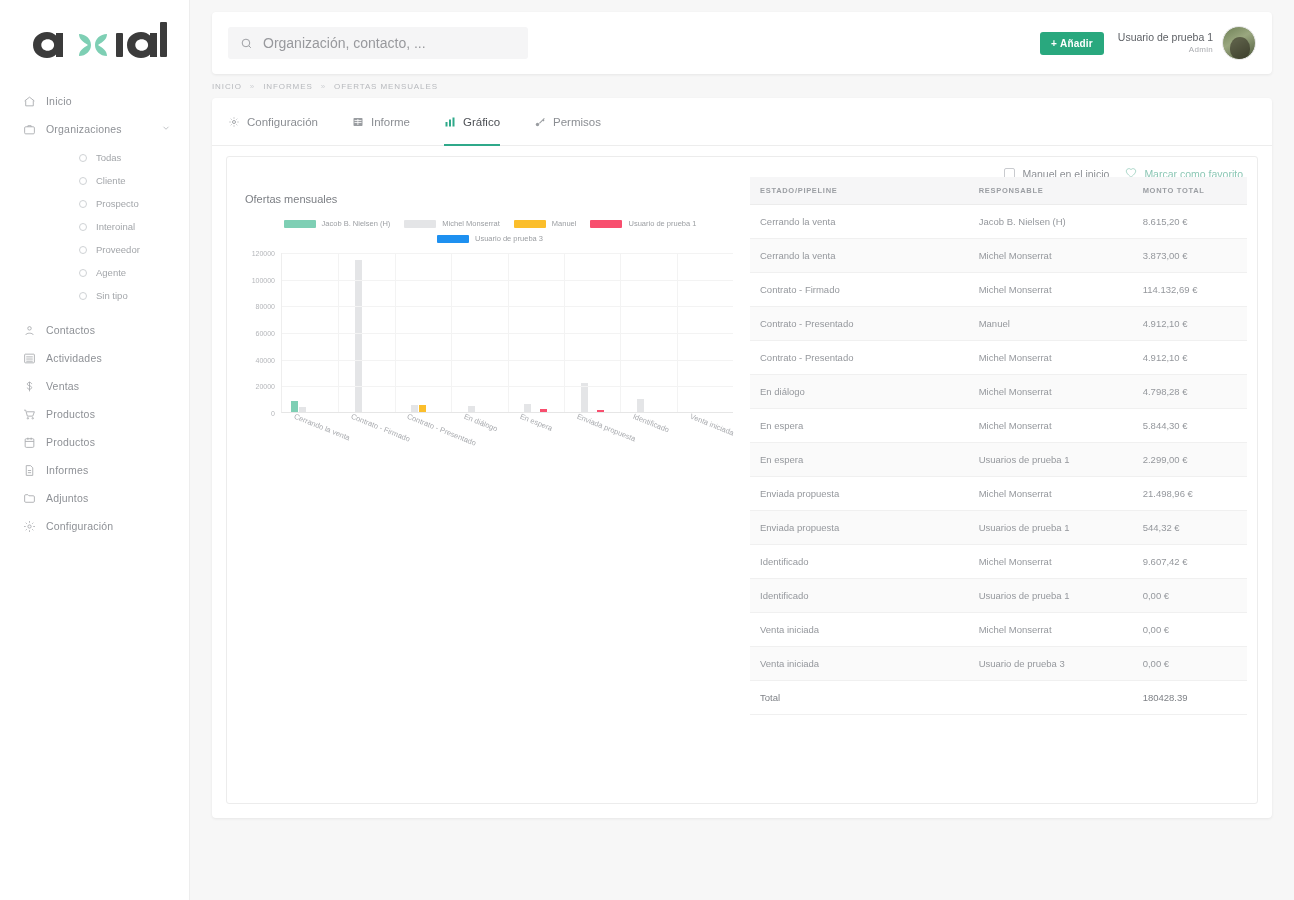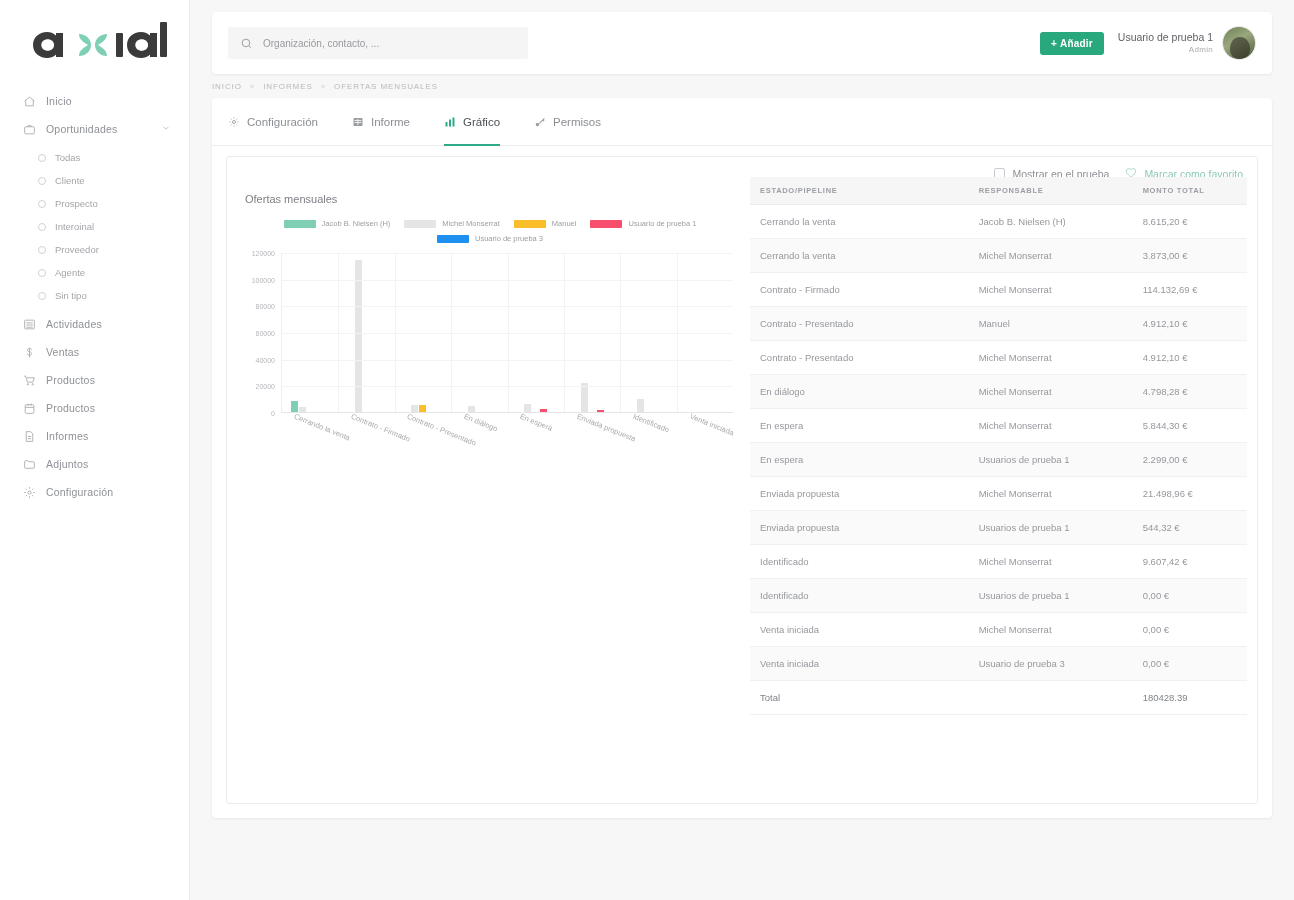--- a/index.html
+++ b/index.html
@@ -25,21 +25,21 @@
     display: flex; align-items: center; gap: 10px;
     height: 26px; padding-left: 22px; margin-bottom: 2px;
     color: #8e9196; font-size: 10.5px; letter-spacing: .2px;
     cursor: pointer; position: relative;
   }
   .nav-item .ico { width: 14px; height: 14px; display: inline-flex; align-items: center; justify-content: center; color: #a7a9ad; flex: 0 0 14px; }
   .nav-item .ico svg { width: 13px; height: 13px; fill: none; stroke: currentColor; stroke-width: 1.6; }
   .nav-item .chev { position: absolute; right: 18px; color: #b6b8bc; }
   .nav-item .chev svg { width: 10px; height: 10px; stroke: currentColor; stroke-width: 2; fill: none; }
 
-  .sub-list { padding: 2px 0 4px 0; }
+  .sub-list { padding: 2px 0 4px 0; margin-left: 41px; }
   .sub-item {
     display: flex; align-items: center; gap: 9px;
     height: 23px; padding-left: 38px;
     color: #a3a6aa; font-size: 9.5px; cursor: pointer;
   }
   .sub-dot {
     width: 8px; height: 8px; border-radius: 50%;
     border: 1px solid #cfd2d5; background: #fff; flex: 0 0 8px;
   }
 
@@ -53,21 +53,21 @@
     display: flex; align-items: center; padding: 0 16px;
   }
   .search {
     width: 300px; height: 32px; background: #f5f5f6; border-radius: 3px;
     display: flex; align-items: center; gap: 10px; padding: 0 12px;
   }
   .search .s-ico { color: #9a9ca0; display: flex; }
   .search .s-ico svg { width: 13px; height: 13px; stroke: currentColor; stroke-width: 1.8; fill: none; }
   .search input {
     border: 0; background: transparent; outline: none; flex: 1;
-    font-family: inherit; font-size: 10px; color: #8c8f93;
+    font-family: inherit; font-size: 14px; color: #8c8f93;
   }
   .search input::placeholder { color: #98999d; }
 
   .top-right { margin-left: auto; display: flex; align-items: center; gap: 14px; }
   .add-btn {
     background: #29a87e; color: #fff; border: 0; border-radius: 3px;
     height: 23px; padding: 0 11px; font-family: inherit; font-size: 10px;
     font-weight: bold; display: flex; align-items: center; gap: 3px; cursor: pointer;
     letter-spacing: .2px;
   }
@@ -213,21 +213,21 @@
         <span>Inicio</span>
       </div>
 
       <div class="nav-item">
         <span class="ico">
           <svg viewBox="0 0 24 24">
               <rect x="3" y="7" width="18" height="13" rx="2"></rect>
               <path d="M9 7V5h6v2"></path>
             </svg>
         </span>
-        <span>Oportunidades</span>
+        <span>Organizaciones</span>
         <span class="chev">
           <svg viewBox="0 0 24 24">
               <path d="M6 9l6 6 6-6"></path>
             </svg>
         </span>
       </div>
 
       <div class="sub-list">
         <div class="sub-item">
           <span class="sub-dot"></span>
@@ -252,20 +252,29 @@
         <div class="sub-item">
           <span class="sub-dot"></span>
           <span>Agente</span>
         </div>
         <div class="sub-item">
           <span class="sub-dot"></span>
           <span>Sin tipo</span>
         </div>
       </div>
 
+      <div class="nav-item" style="margin-top:6px">
+        <span class="ico">
+          <svg viewBox="0 0 24 24">
+              <circle cx="12" cy="8" r="3.2"></circle>
+              <path d="M5 20c1.5-4 12.5-4 14 0"></path>
+            </svg>
+        </span>
+        <span>Contactos</span>
+      </div>
       <div class="nav-item">
         <span class="ico">
           <svg viewBox="0 0 24 24">
               <rect x="3" y="4" width="18" height="16" rx="1.5"></rect>
               <path d="M6 9h12M6 13h12M6 17h12"></path>
             </svg>
         </span>
         <span>Actividades</span>
       </div>
       <div class="nav-item">
@@ -404,21 +413,21 @@
           <span>Permisos</span>
         </div>
       </div>
 
       <div class="panel-body">
         <div class="card">
 
           <div class="card-actions">
             <div class="act chk">
               <span class="box"></span>
-              <span>Mostrar en el prueba</span>
+              <span>Manuel en el inicio</span>
             </div>
             <div class="act fav">
               <span>
                 <svg viewBox="0 0 24 22">
                     <path d="M12 20S2.5 13.6 2.5 7.9A5.4 5.4 0 0112 5.2a5.4 5.4 0 019.5 2.7C21.5 13.6 12 20 12 20z"></path>
                   </svg>
               </span>
               <span>Marcar como favorito</span>
             </div>
           </div>

